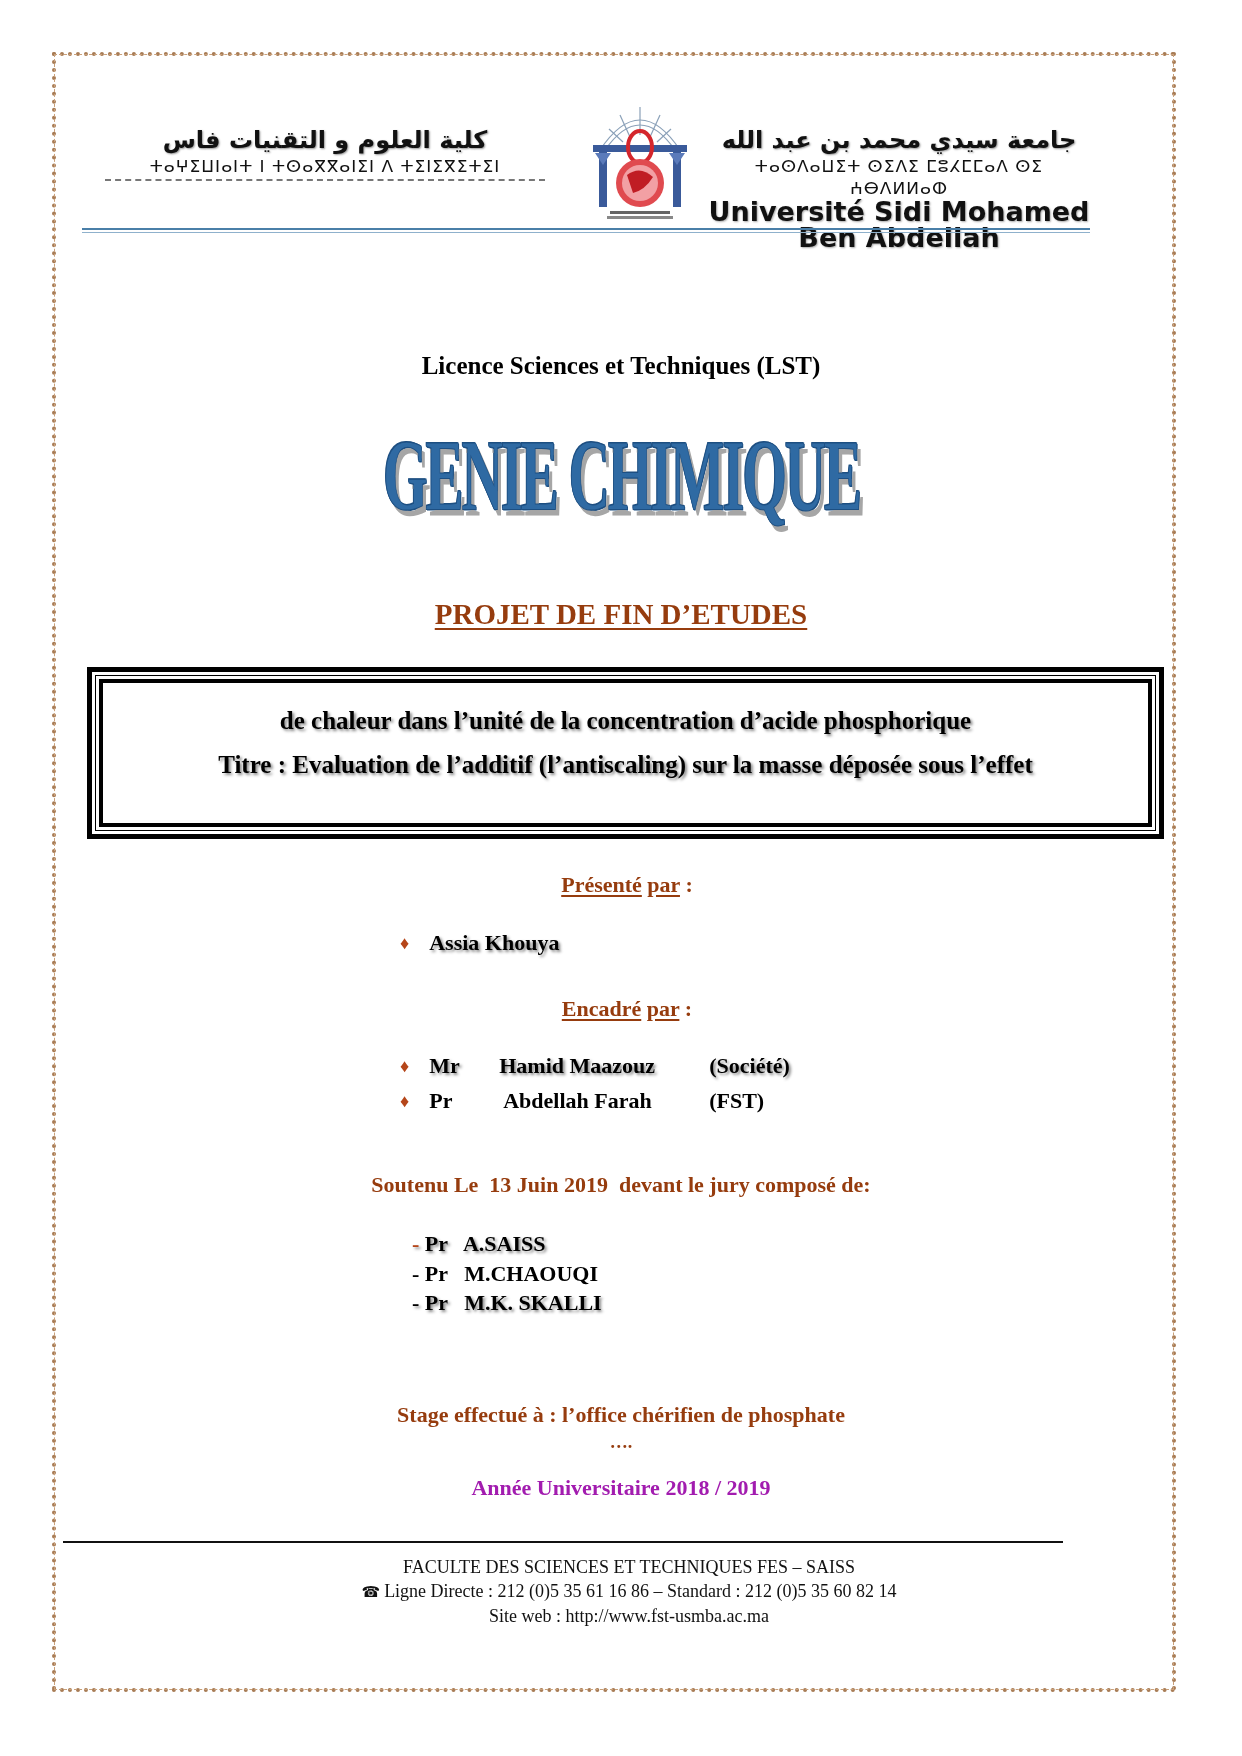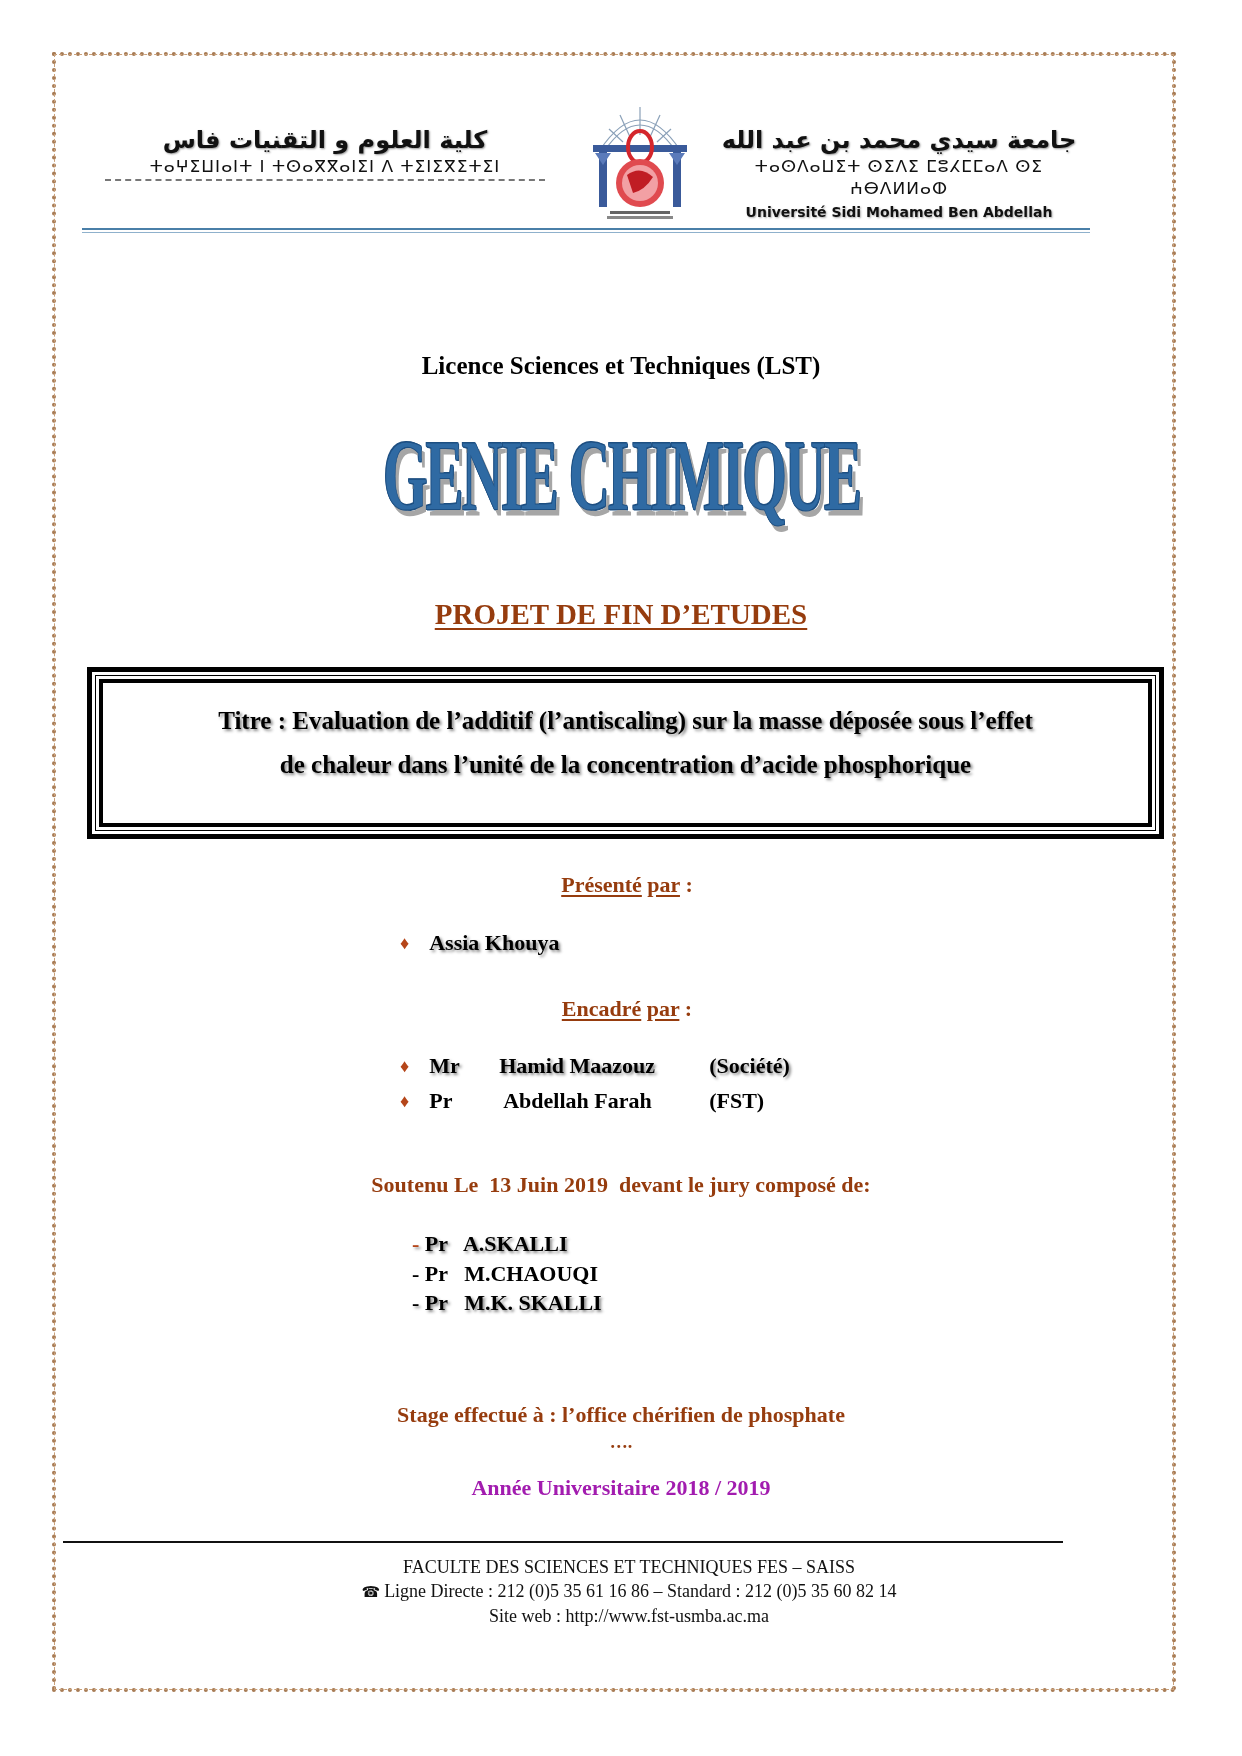--- a/index.html
+++ b/index.html
@@ -11,21 +11,21 @@
     border: 4px dotted #a87c55; box-sizing: border-box;
     outline: 1px dashed #c9a07a; outline-offset: -3px;
   }
 
   
   .header { position: absolute; left: 100px; top: 95px; width: 990px; height: 135px; }
   .hdr-left { position: absolute; left: 0; top: 30px; width: 450px; text-align: center; font-family: "DejaVu Sans", sans-serif; }
   .hdr-right { position: absolute; left: 608px; top: 30px; width: 382px; text-align: center; font-family: "DejaVu Sans", sans-serif; }
   .arabic { font-size: 24px; font-weight: bold; color: #111; direction: rtl; line-height: 30px; text-shadow: 1px 1px 2px #999; }
   .tifinagh { font-size: 17px; letter-spacing: 1px; color: #111; line-height: 22px; }
-  .latin-name { font-size: 14px; font-weight: bold; color: #111; line-height: 26px; text-shadow: 1px 1px 2px #aaa; }
+  .latin-name { font-size: 27px; font-weight: bold; color: #111; line-height: 26px; text-shadow: 1px 1px 2px #aaa; }
   .hdr-left .latin-name { font-size: 21px; }
   .hdr-dashes { margin: 2px auto 0; width: 440px; height: 3px; border-top: 2px dashed #777; }
 
   .logo { position: absolute; left: 485px; top: 0; width: 110px; height: 130px; }
   .logo svg { width: 110px; height: 130px; }
 
   .hdr-rule1 { position: absolute; left: 82px; top: 228px; width: 1008px; height: 0; border-top: 2px solid #4a7fa8; }
   .hdr-rule2 { position: absolute; left: 82px; top: 232px; width: 1008px; height: 0; border-top: 1px solid #8fb1cc; }
 
   .center { position: absolute; left: 0; width: 1242px; text-align: center; }
@@ -127,22 +127,22 @@
 
 <div class="center genie">
   <span class="genie-text">GENIE CHIMIQUE</span>
 </div>
 
 <div class="center pfe">PROJET DE FIN D’ETUDES</div>
 
 <div class="title-box">
   <div class="title-box-inner">
     <div class="title-box-inner2">
+      <div class="title-line">de chaleur dans l’unité de la concentration d’acide phosphorique</div>
       <div class="title-line">Titre : Evaluation de l’additif (l’antiscaling) sur la masse déposée sous l’effet</div>
-      <div class="title-line">de chaleur dans l’unité de la concentration d’acide phosphorique</div>
     </div>
   </div>
 </div>
 
 <div class="center section-label presente">
   <span class="u">Présenté</span> <span class="u">par</span><span> :</span>
 </div>
 
 <div class="bullet-row student">
   <span class="diamond">♦</span>
@@ -161,21 +161,21 @@
 </div>
 <div class="bullet-row sup2">
   <span class="diamond">♦</span>
   <span style="width:74px;display:inline-block;">Pr</span>
   <span style="width:206px;display:inline-block;">Abdellah Farah</span>
   <span>(FST)</span>
 </div>
 
 <div class="center soutenu">Soutenu Le  13 Juin 2019  devant le jury composé de:</div>
 
-<div class="jury-row j1"><span class="dash-red">- </span><span>Pr</span>   <span>A.SKALLI</span></div>
+<div class="jury-row j1"><span class="dash-red">- </span><span>Pr</span>   <span>A.SAISS</span></div>
 <div class="jury-row j2" style="text-shadow:none;"><span>- </span><span>Pr</span>   <span>M.CHAOUQI</span></div>
 <div class="jury-row j3"><span>- </span><span>Pr</span>   <span>M.K. SKALLI</span></div>
 
 <div class="center stage">Stage effectué à : l’office chérifien de phosphate</div>
 <div class="center dots">….</div>
 <div class="center annee">Année Universitaire 2018 / 2019</div>
 
 <div class="footer-rule"></div>
 <div class="footer">
   <div>FACULTE DES SCIENCES ET TECHNIQUES FES – SAISS</div>

